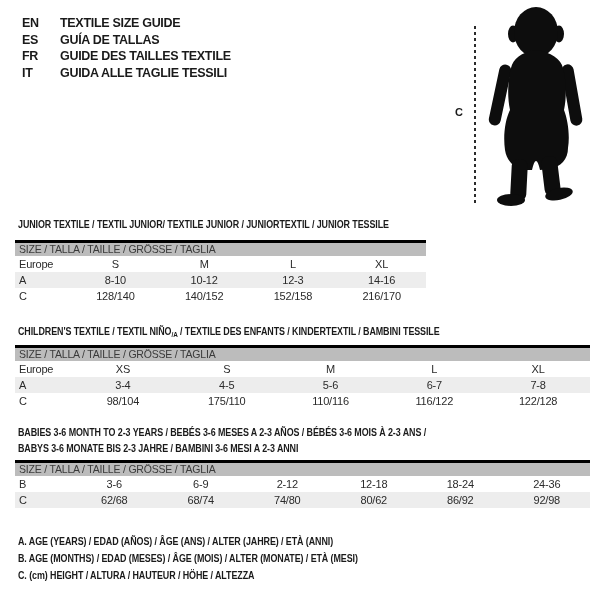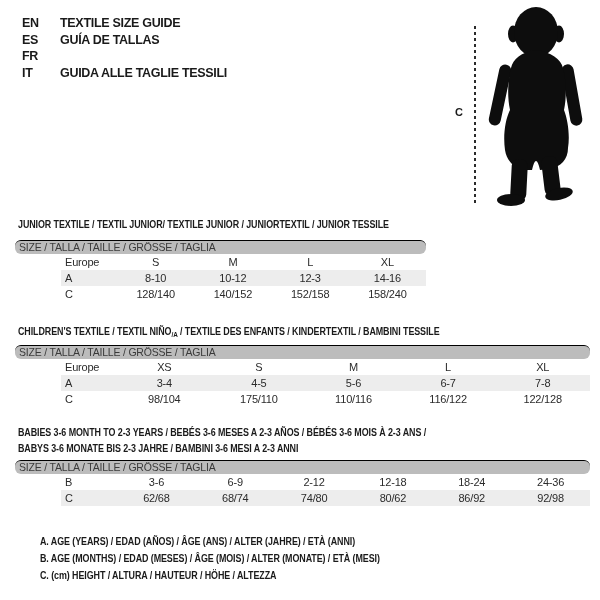--- a/index.html
+++ b/index.html
@@ -21,30 +21,30 @@
   .baby-svg{position:absolute;left:477px;top:4px;}
   
   .sec-heading{
     position:absolute;left:18px;font-weight:bold;font-size:10.5px;white-space:nowrap;
     transform:scaleX(0.85);transform-origin:0 50%;letter-spacing:-0.1px;line-height:16px;
   }
   .sub{font-size:7.5px;vertical-align:-2px;}
   
   .size-table{position:absolute;left:15px;}
   .size-bar{
-    height:13px;background:#bcbcbc;border-top:1px solid #000000;
+    height:13px;background:#bcbcbc;border-top:3px solid #000000;
     font-size:10.5px;color:#3a3a3a;line-height:13px;padding-left:4px;
-    letter-spacing:-0.2px;white-space:nowrap;border-radius:6px;
+    letter-spacing:-0.2px;white-space:nowrap;
   }
-  .trow{display:flex;height:16px;align-items:center;font-size:11px;color:#2b2b2b;margin-left:46px;}
+  .trow{display:flex;height:16px;align-items:center;font-size:11px;color:#2b2b2b;}
   .trow.alt{background:#ededed;}
   .tlabel{width:52px;padding-left:4px;letter-spacing:-0.2px;}
   .tcell{flex:1;text-align:center;letter-spacing:-0.2px;}
   
-  .footnotes{position:absolute;left:18px;top:533px;margin-left:22px;}
+  .footnotes{position:absolute;left:18px;top:533px;}
   .footnote{
     font-weight:bold;font-size:10.5px;line-height:17.2px;white-space:nowrap;
     transform:scaleX(0.85);transform-origin:0 50%;letter-spacing:-0.1px;
   }
 </style>
 </head>
 <body>
 
 <div id="canvas">
 
@@ -52,20 +52,21 @@
     <div class="lang-row">
       <span class="lang-code">EN</span>
       <span class="lang-title">TEXTILE SIZE GUIDE</span>
     </div>
     <div class="lang-row">
       <span class="lang-code">ES</span>
       <span class="lang-title">GUÍA DE TALLAS</span>
     </div>
     <div class="lang-row">
       <span class="lang-code">FR</span>
+      <span class="lang-title">GUIDE DES TAILLES TEXTILE</span>
     </div>
     <div class="lang-row">
       <span class="lang-code">IT</span>
       <span class="lang-title">GUIDA ALLE TAGLIE TESSILI</span>
     </div>
   </div>
 
   <div class="measure-line"></div>
   <div class="measure-label">C</div>
   <svg class="baby-svg" width="118" height="202" viewBox="0 0 118 202" xmlns="http://www.w3.org/2000/svg">
@@ -98,21 +99,21 @@
       <span class="tcell">8-10</span>
       <span class="tcell">10-12</span>
       <span class="tcell">12-3</span>
       <span class="tcell">14-16</span>
     </div>
     <div class="trow">
       <span class="tlabel">C</span>
       <span class="tcell">128/140</span>
       <span class="tcell">140/152</span>
       <span class="tcell">152/158</span>
-      <span class="tcell">158/240</span>
+      <span class="tcell">216/170</span>
     </div>
   </div>
 
   <div class="sec-heading" style="top:323px;"><span>CHILDREN'S TEXTILE / TEXTIL NIÑO</span><span class="sub">/A</span><span> / TEXTILE DES ENFANTS / KINDERTEXTIL / BAMBINI TESSILE</span></div>
   <div class="size-table" style="top:345px;width:575px;">
     <div class="size-bar">SIZE / TALLA / TAILLE / GRÖSSE / TAGLIA</div>
     <div class="trow">
       <span class="tlabel">Europe</span>
       <span class="tcell">XS</span>
       <span class="tcell">S</span>

